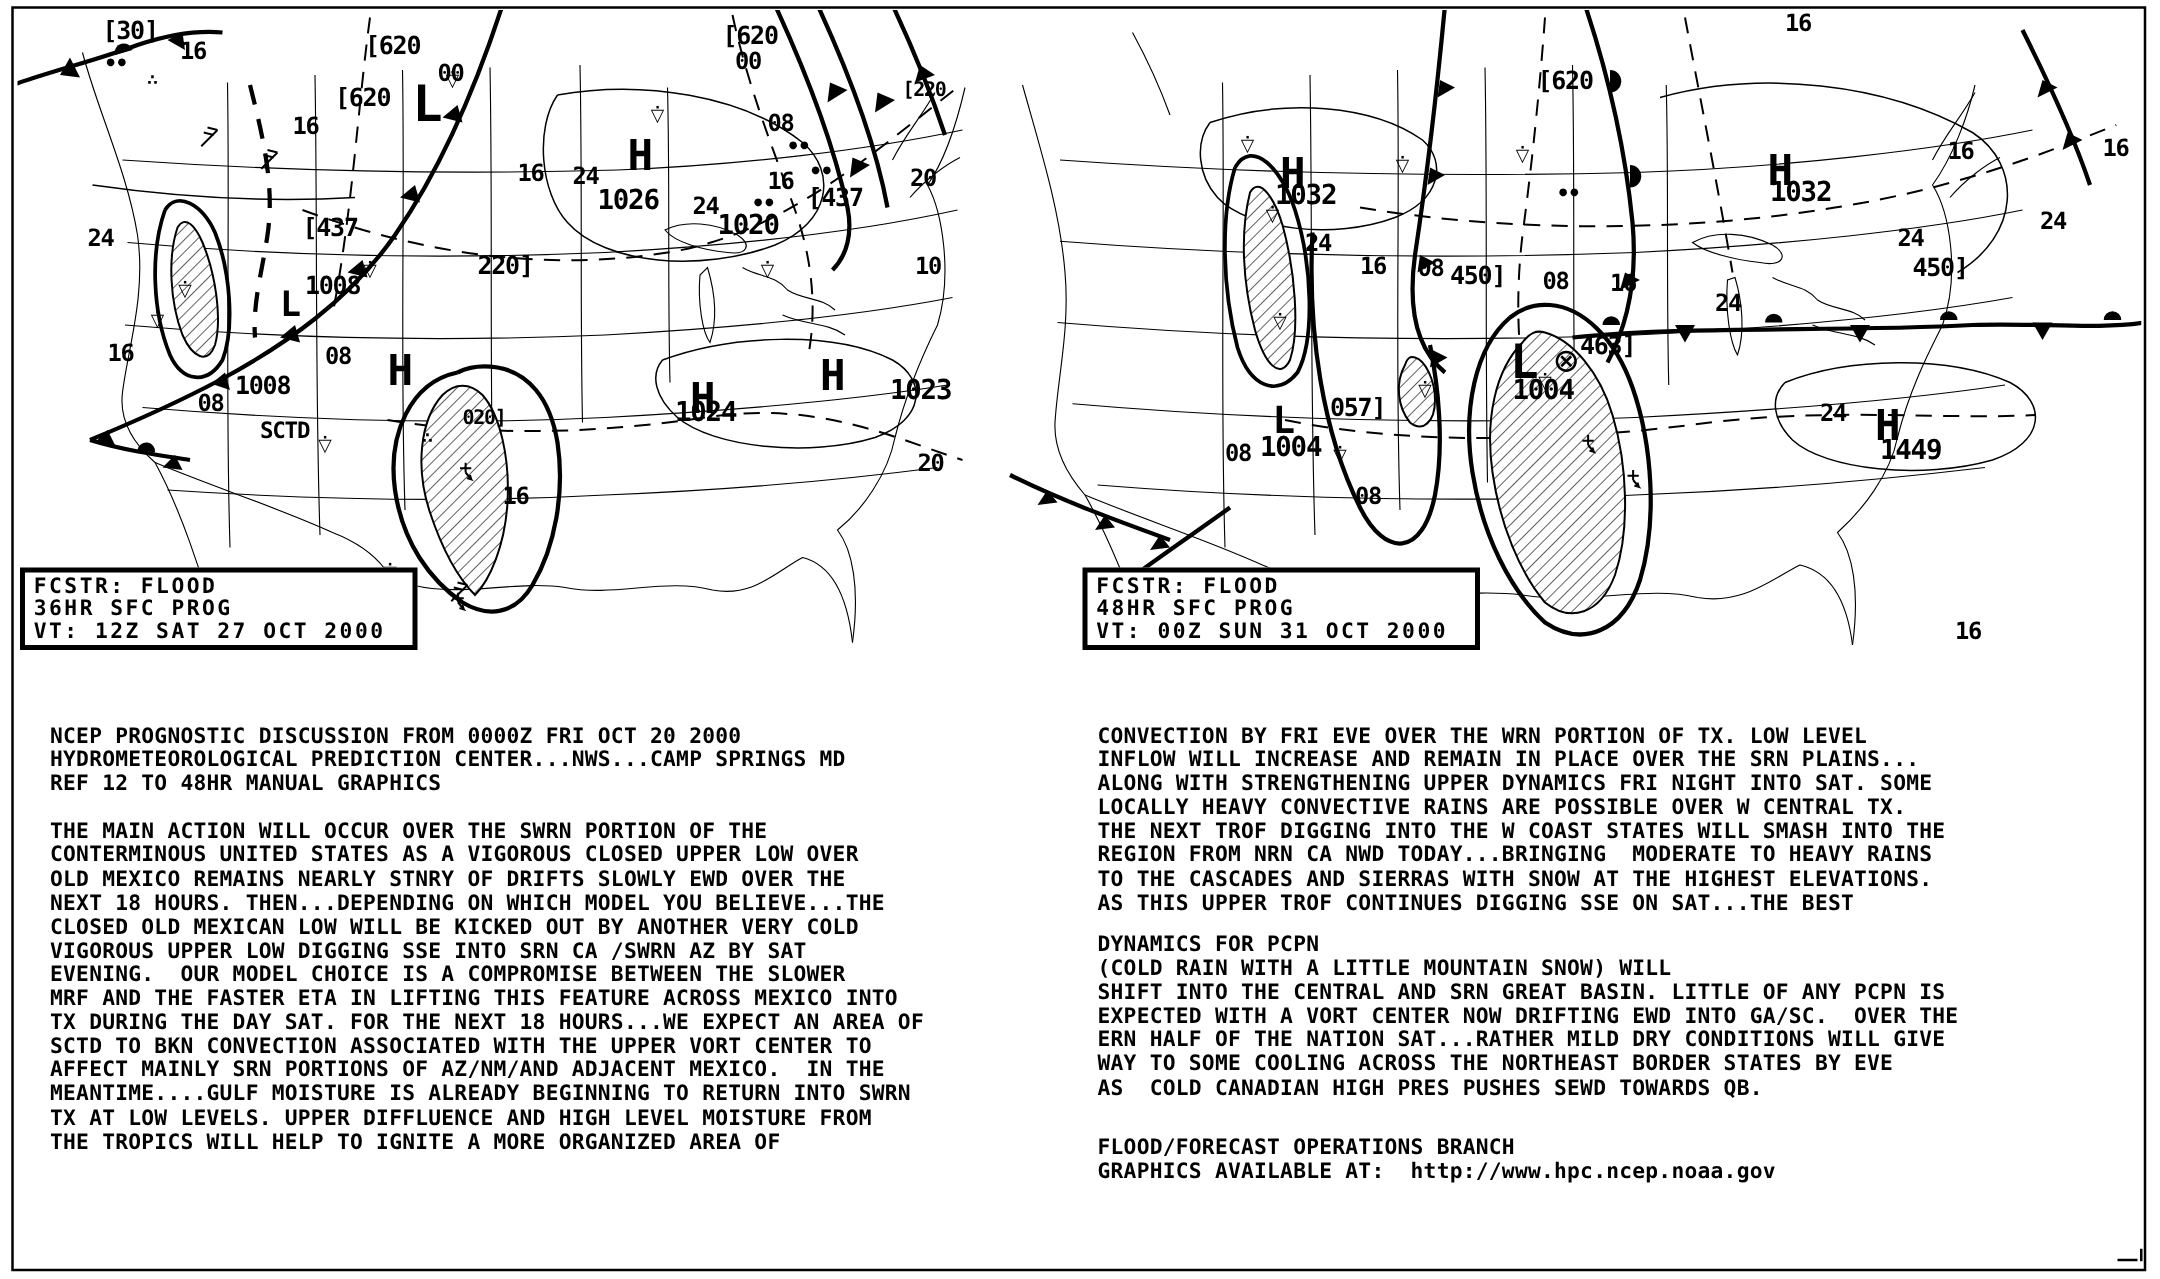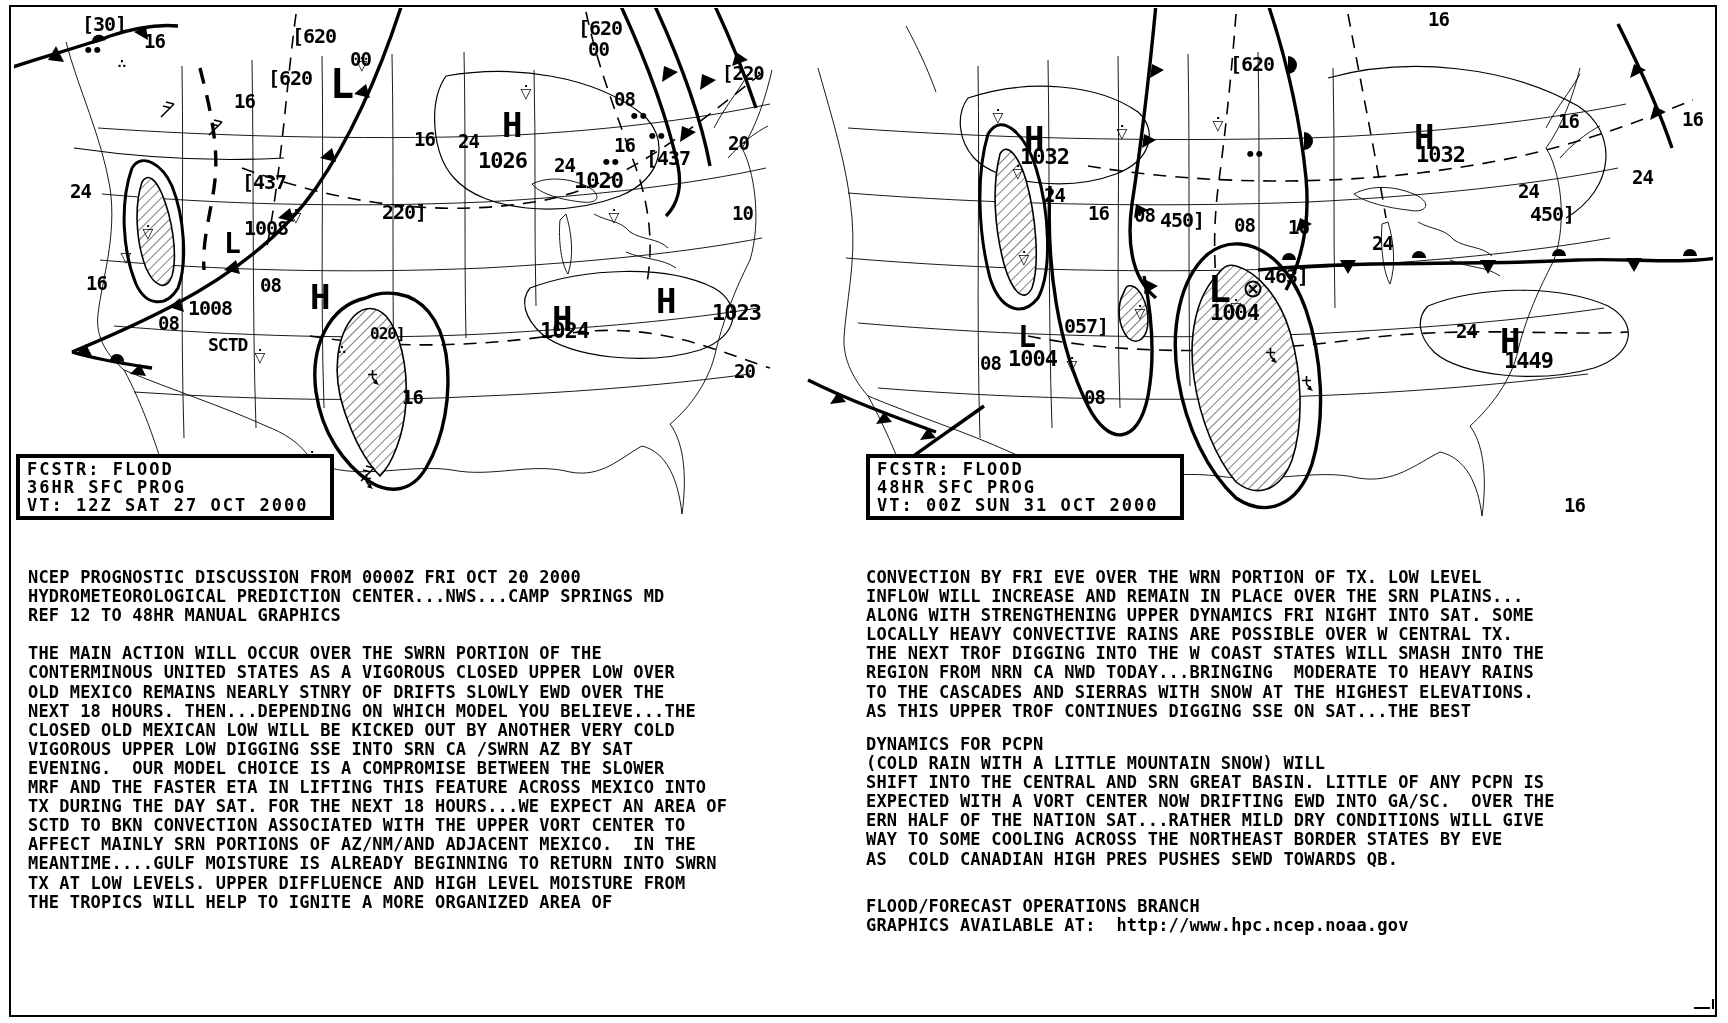--- a/index.html
+++ b/index.html
@@ -12,21 +12,21 @@
   #p1{left:788px;width:925px;}
   .panel svg{position:absolute;left:0;top:0;}
   .labels{position:absolute;left:0;top:0;width:100%;height:100%;}
   .lb{position:absolute;font-weight:bold;white-space:pre;line-height:1;
       letter-spacing:-1px;font-family:"DejaVu Sans Mono",monospace;}
   .lbox{position:absolute;border:4px solid #000;background:#fff;
         padding:2px 7px;font-weight:bold;font-size:17px;line-height:18px;
         letter-spacing:2px;white-space:pre;width:296px;z-index:5;}
   #p0 .lbox{left:2px;top:446px;}
   #p1 .lbox{left:78px;top:446px;}
-  pre.col{position:absolute;margin:4px;font-family:"DejaVu Sans Mono",monospace;
+  pre.col{position:absolute;margin:16px;font-family:"DejaVu Sans Mono",monospace;
           font-weight:bold;font-size:17px;line-height:19.1px;letter-spacing:0.2px;
           white-space:pre;}
   #colL{left:24px;top:564px;}
   #colR1{left:862px;top:564px;}
   #colR2{left:862px;top:731px;}
   #colR3{left:862px;top:893px;}
   .geo{stroke:#000;fill:none;stroke-width:0.9;}
   .dash{stroke:#000;fill:none;stroke-width:1.6;stroke-dasharray:13 9;}
   .iso{stroke:#000;fill:none;stroke-width:1.2;}
   .hat{stroke:#000;stroke-width:1.6;}
@@ -114,21 +114,21 @@
       <span class="lb" style="left: 278px; top: 18px; font-size: 20px;">[620</span>
       <span class="lb" style="left: 336px; top: 42px; font-size: 19px;">00</span>
       <span class="lb" style="left: 254px; top: 60px; font-size: 20px;">[620</span>
       <span class="lb" style="left: 220px; top: 84px; font-size: 19px;">16</span>
       <span class="lb" style="left: 316px; top: 56px; font-size: 40px;">L</span>
       <span class="lb" style="left: 564px; top: 10px; font-size: 20px;">[620</span>
       <span class="lb" style="left: 574px; top: 32px; font-size: 19px;">00</span>
       <span class="lb" style="left: 600px; top: 82px; font-size: 19px;">08</span>
       <span class="lb" style="left: 600px; top: 128px; font-size: 19px;">16</span>
       <span class="lb" style="left: 632px; top: 140px; font-size: 20px;">[437</span>
-      <span class="lb" style="left: 708px; top: 56px; font-size: 19px;">[220</span>
+      <span class="lb" style="left: 708px; top: 56px; font-size: 16px;">[220</span>
       <span class="lb" style="left: 714px; top: 126px; font-size: 19px;">20</span>
       <span class="lb" style="left: 718px; top: 196px; font-size: 19px;">10</span>
       <span class="lb" style="left: 720px; top: 354px; font-size: 19px;">20</span>
       <span class="lb" style="left: 488px; top: 100px; font-size: 34px;">H</span>
       <span class="lb" style="left: 464px; top: 142px; font-size: 22px;">1026</span>
       <span class="lb" style="left: 400px; top: 122px; font-size: 19px;">16</span>
       <span class="lb" style="left: 444px; top: 124px; font-size: 19px;">24</span>
       <span class="lb" style="left: 540px; top: 148px; font-size: 19px;">24</span>
       <span class="lb" style="left: 560px; top: 162px; font-size: 22px;">1020</span>
       <span class="lb" style="left: 228px; top: 164px; font-size: 20px;">[437</span>

